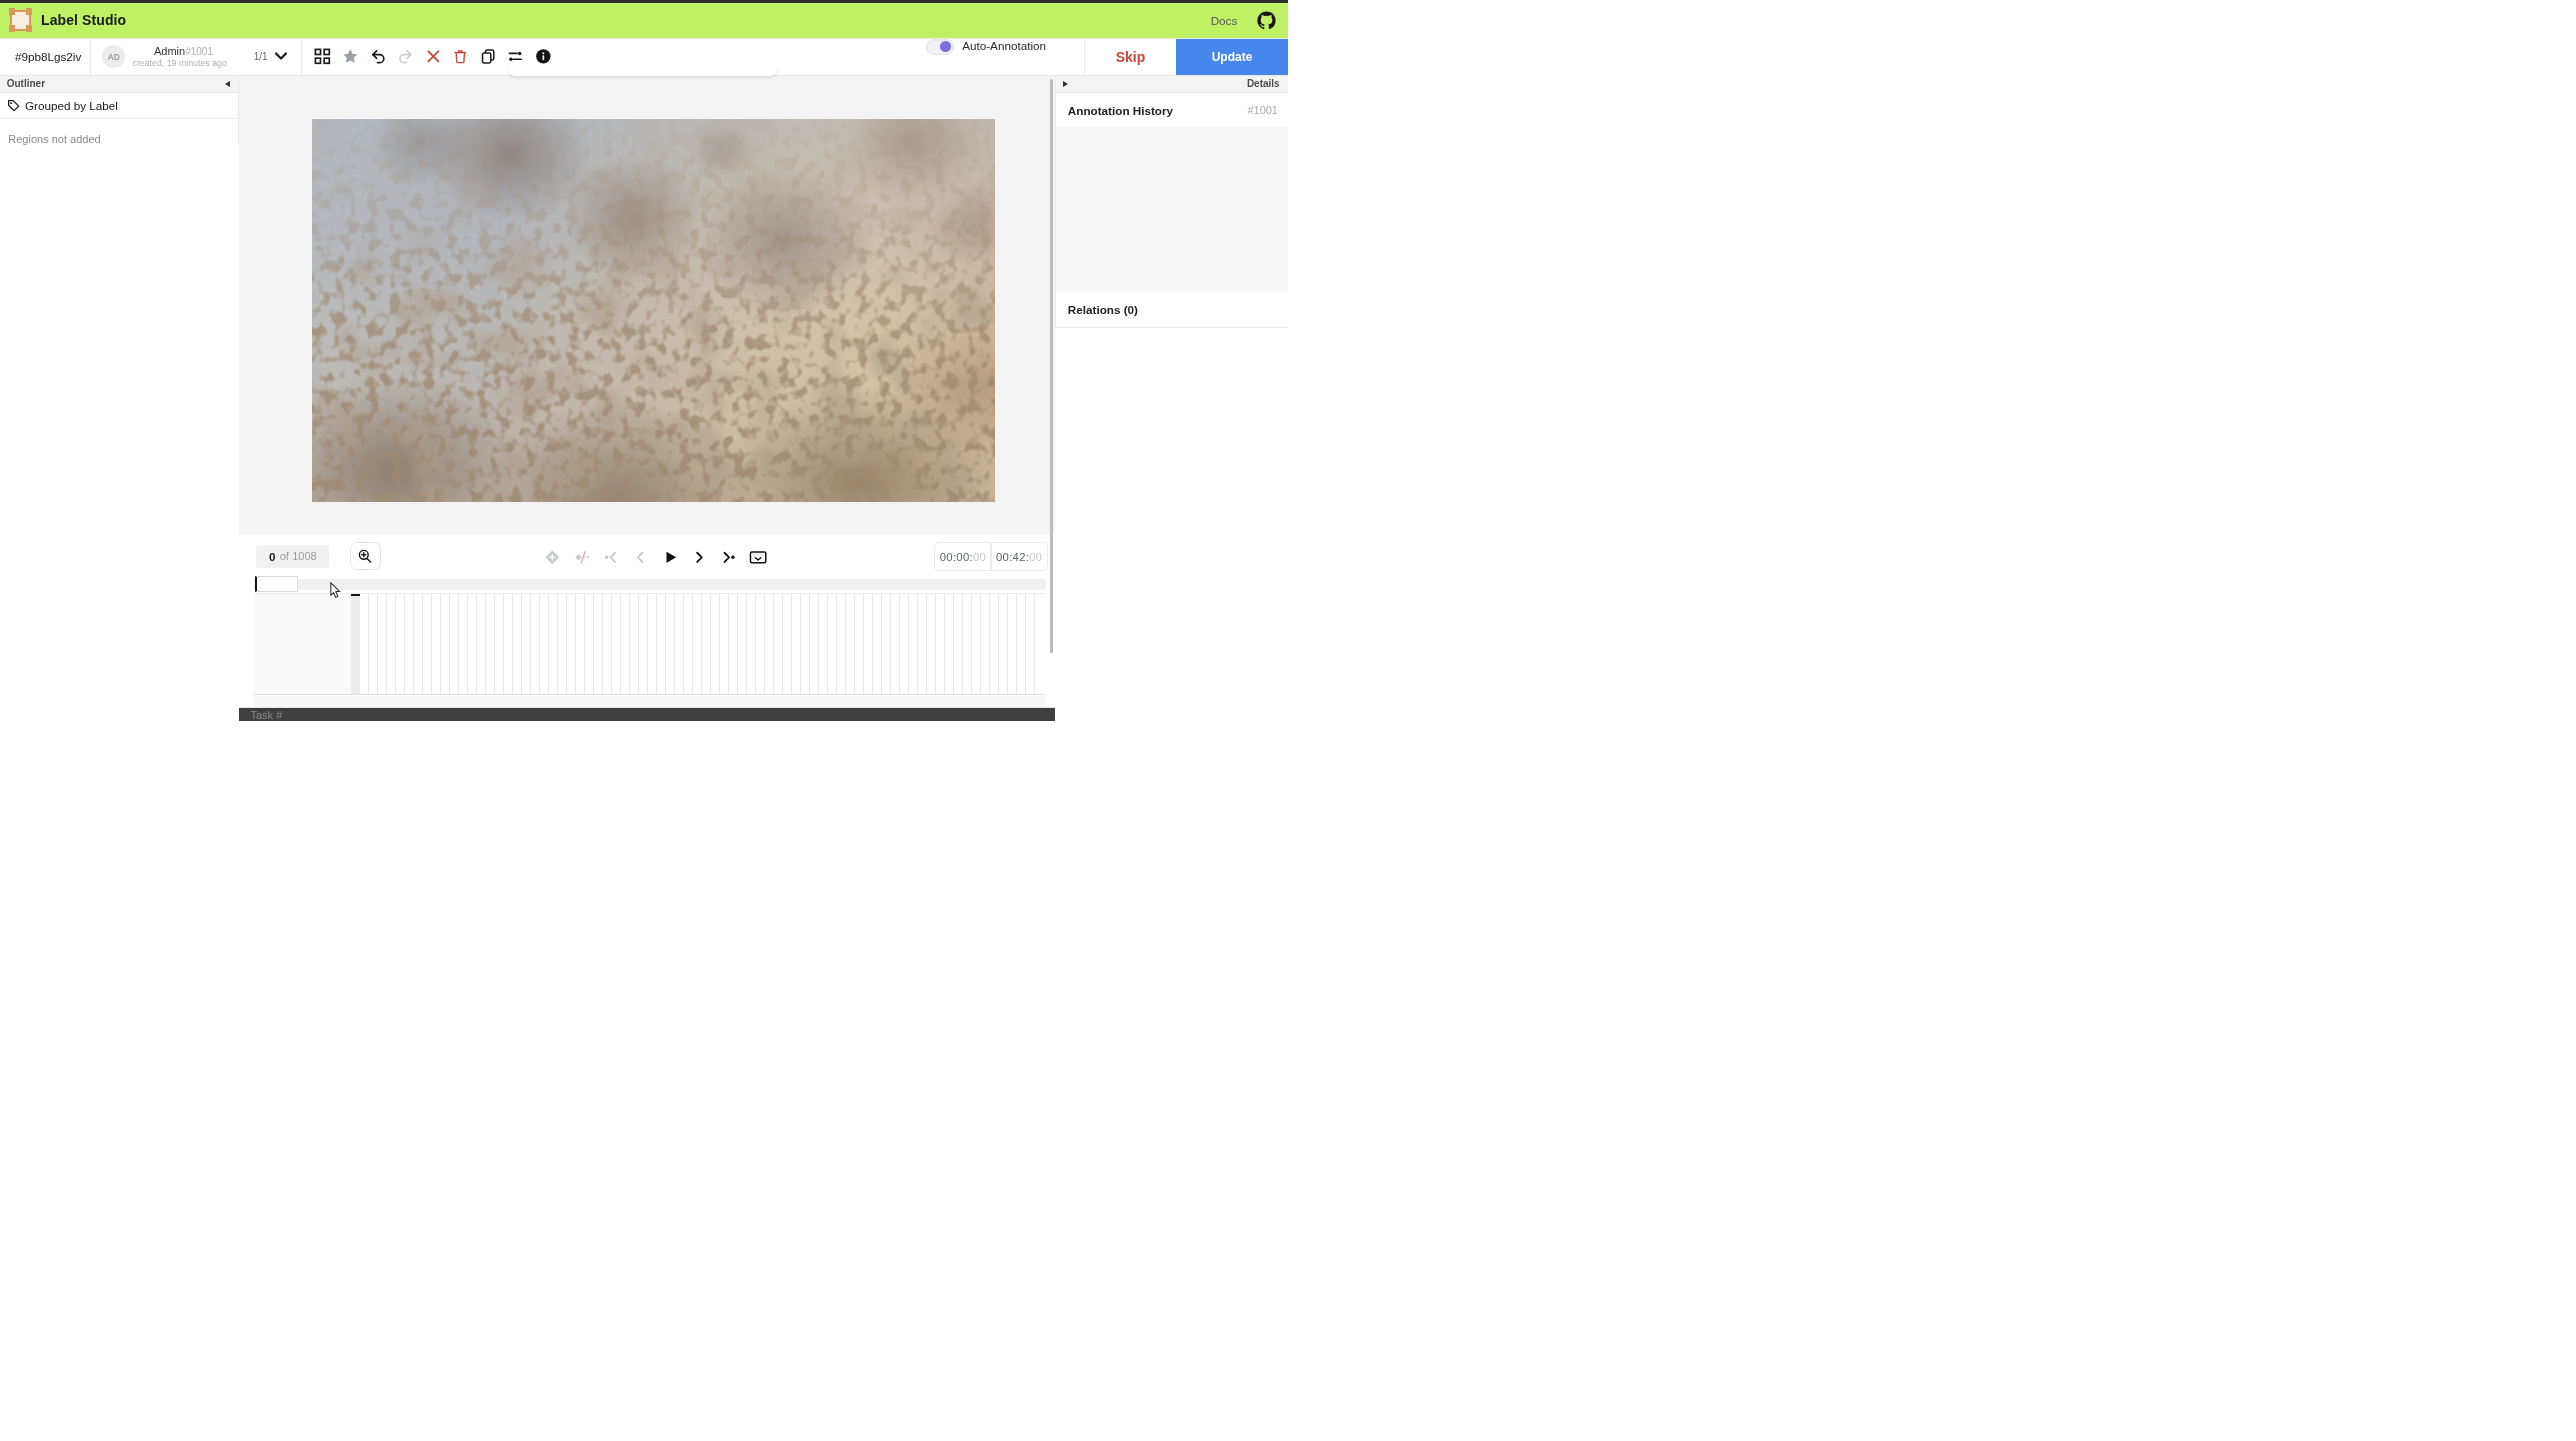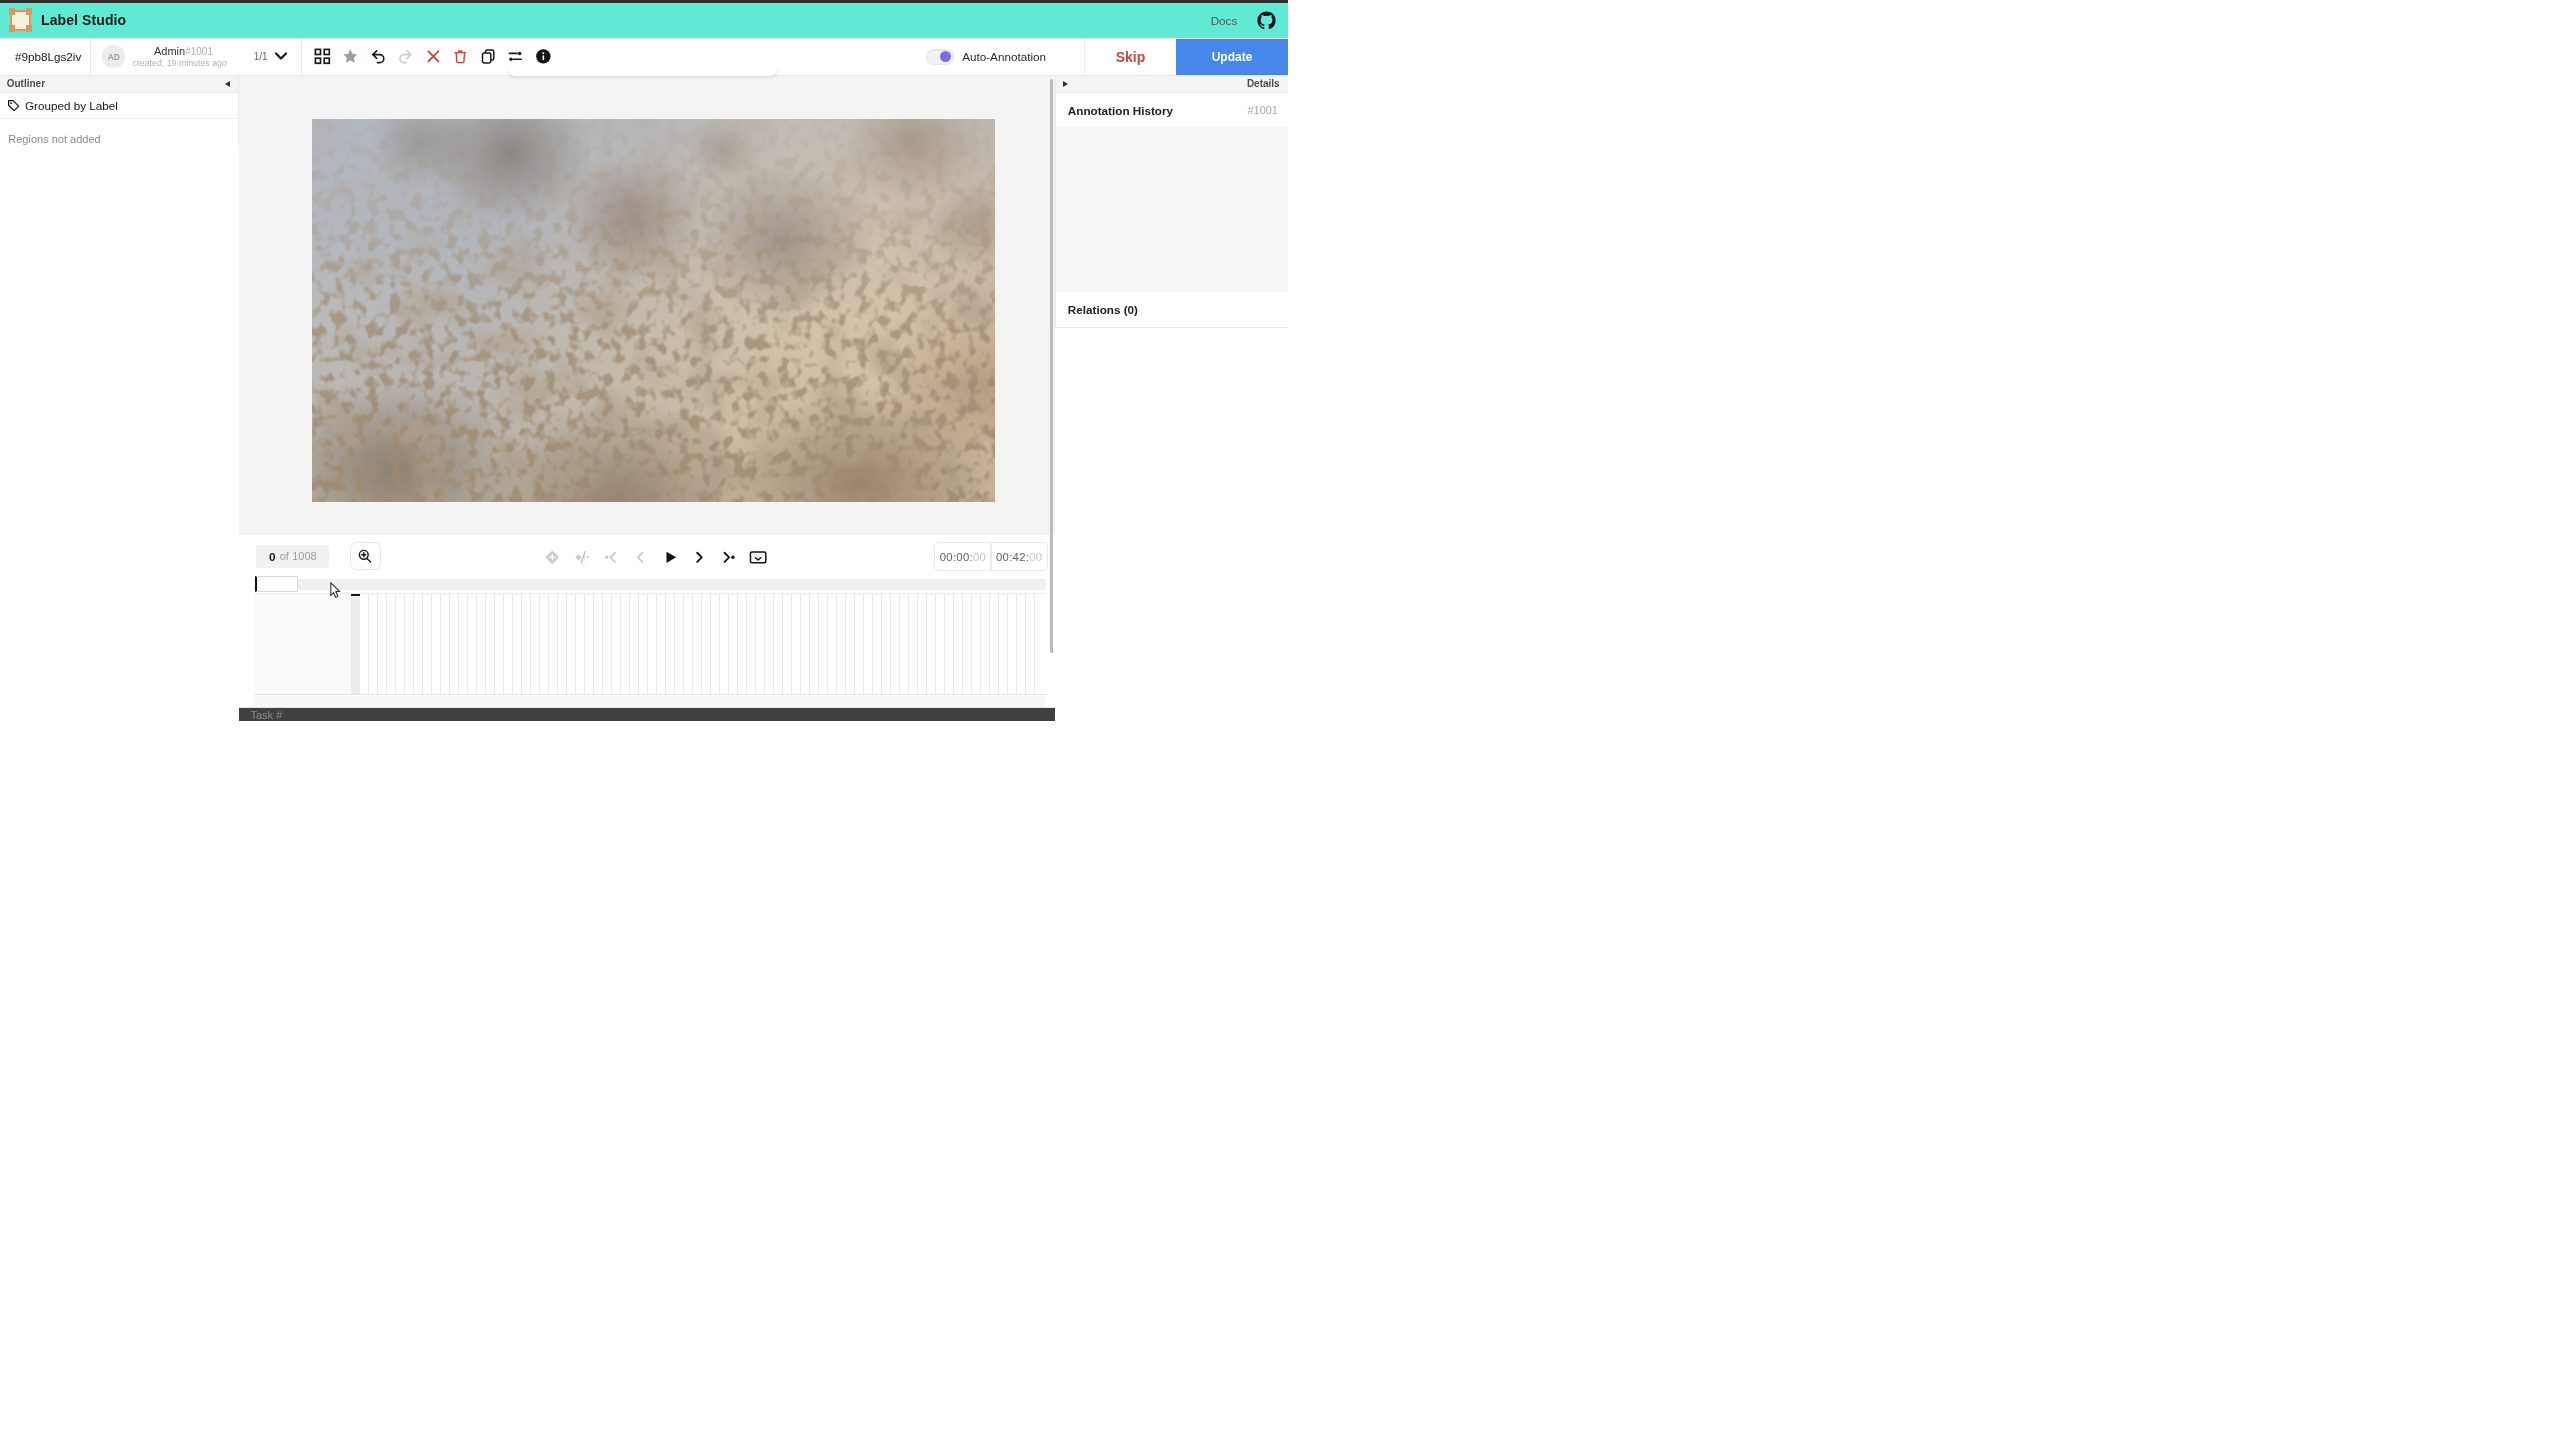--- a/index.html
+++ b/index.html
@@ -5,21 +5,21 @@
   :root{
     --accent-blue:#4787EC; --danger-red:#C6493D; --toggle-purple:#7B70E3; --logo-orange:#D9995B;
   }
   *{box-sizing:border-box;margin:0;padding:0}
   html,body{background:#fff}
   body{font-family:"Liberation Sans","DejaVu Sans",sans-serif;color:#1a1a1a}
   .page{position:relative;width:1288px;height:721px;background:#fff;overflow:hidden}
   .top-strip{height:2.5px;background:#2e2e2e}
 
   
-  .app-header{height:36px;display:flex;align-items:center;padding:0 11.7px 0 10px;border-bottom:0.8px solid #e9e9e9;background:#5eead4}
+  .app-header{height:36px;display:flex;align-items:center;padding:0 11.7px 0 10px;border-bottom:0.8px solid #e9e9e9;background:#bef264}
   .ls-logo{width:21px;height:21px;position:relative;background:#f7efe0;border:2.1px solid var(--logo-orange);border-radius:0.8px;margin-right:10px}
   .ls-logo i{position:absolute;width:6.7px;height:6.7px;background:var(--logo-orange)}
   .ls-logo .c1{top:-3.3px;left:-3.3px}.ls-logo .c2{top:-3.3px;right:-3.3px}.ls-logo .c3{bottom:-3.3px;left:-3.3px}.ls-logo .c4{bottom:-3.3px;right:-3.3px}
   .app-title{font-size:14px;font-weight:700;letter-spacing:0.1px}
   .header-spacer{flex:1}
   .docs-link{font-size:11.7px;color:#555;margin-right:20px;cursor:pointer}
   .gh{width:19px;height:19px;display:block;fill:#171515;cursor:pointer}
 
   
   .anno-toolbar{height:37px;display:flex;align-items:stretch;border-bottom:0.8px solid #e9e9e9;background:#fff;position:relative}
@@ -32,21 +32,21 @@
   .annot-name{font-size:11px;color:#333;font-weight:500}
   .annot-id{font-size:10px;color:#b0b0b0}
   .annot-status{font-size:8.8px;color:#b0b0b0;white-space:nowrap;margin-top:0.8px}
   .pager-wrap{display:flex;align-items:center;gap:4px;padding:0 11px}
   .pager-text{font-size:10px;color:#666}
   .icon-btn{background:none;border:none;width:18.4px;height:18.4px;display:flex;align-items:center;justify-content:center;cursor:pointer;padding:0}
   .icon-btn svg{width:16px;height:16px;display:block}
   .tb-icons{display:flex;align-items:center;gap:9.2px;padding-left:11.7px}
   .tb-icons .icon-btn svg{width:16.7px;height:16.7px}
   .toolbar-spacer{flex:1}
-  .auto-group{display:flex;align-items:center;gap:8.3px;padding-right:38px}
+  .auto-group{display:flex;gap:8.3px;padding-right:38px}
   .switch{width:28px;height:16px;border-radius:8.3px;background:#f2f2f5;border:0.8px solid #e4e4ea;position:relative;box-shadow:inset 0 0.8px 1.7px rgba(0,0,0,.05);cursor:pointer}
   .switch .knob{position:absolute;right:1.7px;top:1.3px;width:11.7px;height:11.7px;border-radius:50%;background:var(--toggle-purple)}
   .auto-label{font-size:11.7px;color:#2b2b2b}
   .skip-zone{width:92px;border-left:0.8px solid #ededed;display:flex;align-items:center;justify-content:center;font-size:14px;font-weight:700;color:var(--danger-red);cursor:pointer}
   .update-zone{width:112px;background:var(--accent-blue);color:#fff;font-size:12px;font-weight:600;display:flex;align-items:center;justify-content:center;cursor:pointer}
 
   
   .float-remnant{position:absolute;left:508px;top:66px;width:269px;height:10px;background:#fff;border-radius:0 0 7.5px 7.5px;box-shadow:0 1.7px 3.3px rgba(0,0,0,.10);z-index:6}
 
   

